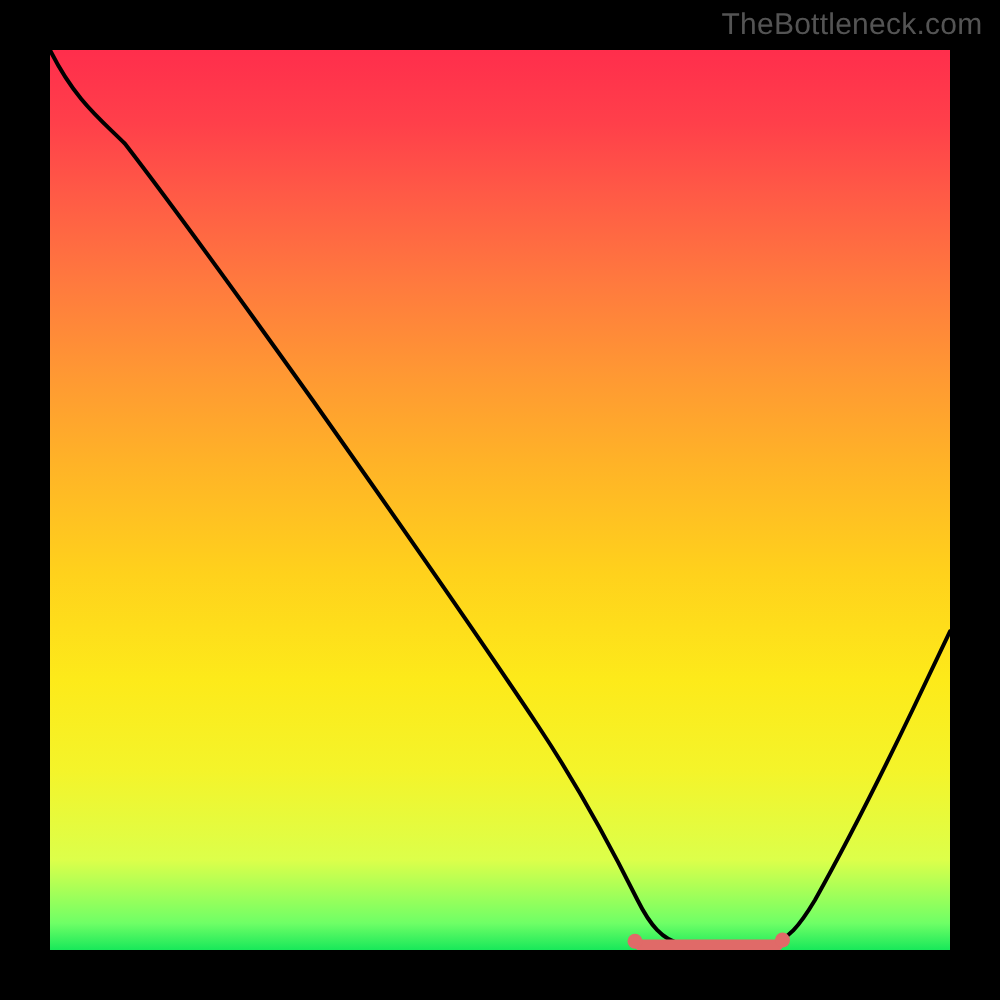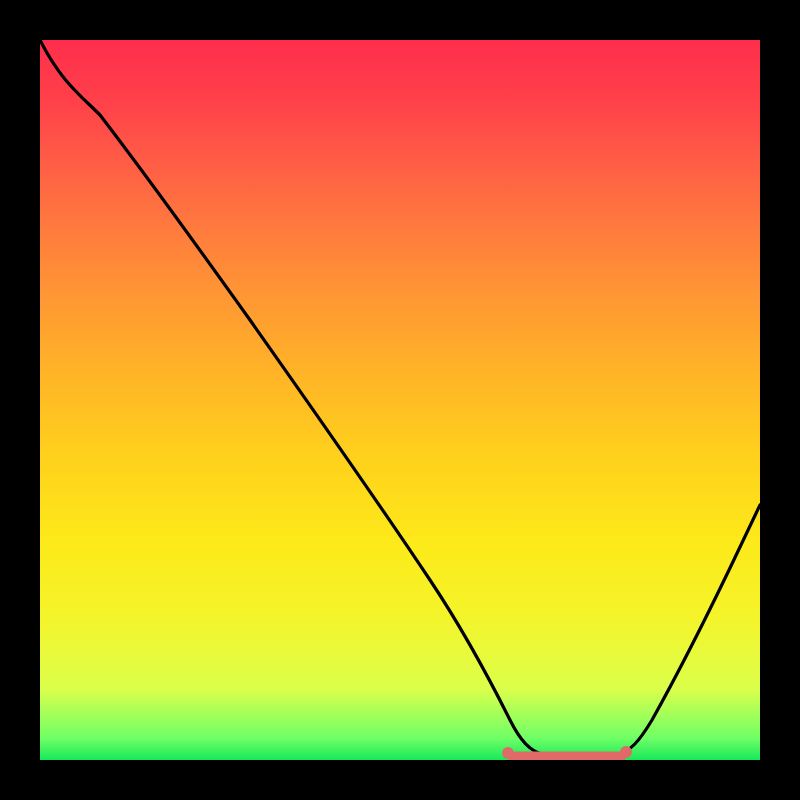--- a/index.html
+++ b/index.html
@@ -54,20 +54,21 @@
     top: 0;
     width: 720px;
     height: 720px;
   }
 </style>
 </head>
 <body>
 
 <div class="frame">
 
+  <div class="watermark">TheBottleneck.com</div>
 
   <div class="plot">
 
     <svg class="curve" viewBox="0 0 720 720" preserveAspectRatio="none">
 
       <path d="M 0 0
                C 20 40, 40 55, 60 75
                C 110 140, 160 210, 210 280
                C 270 365, 330 450, 390 540
                C 420 585, 445 630, 470 680

